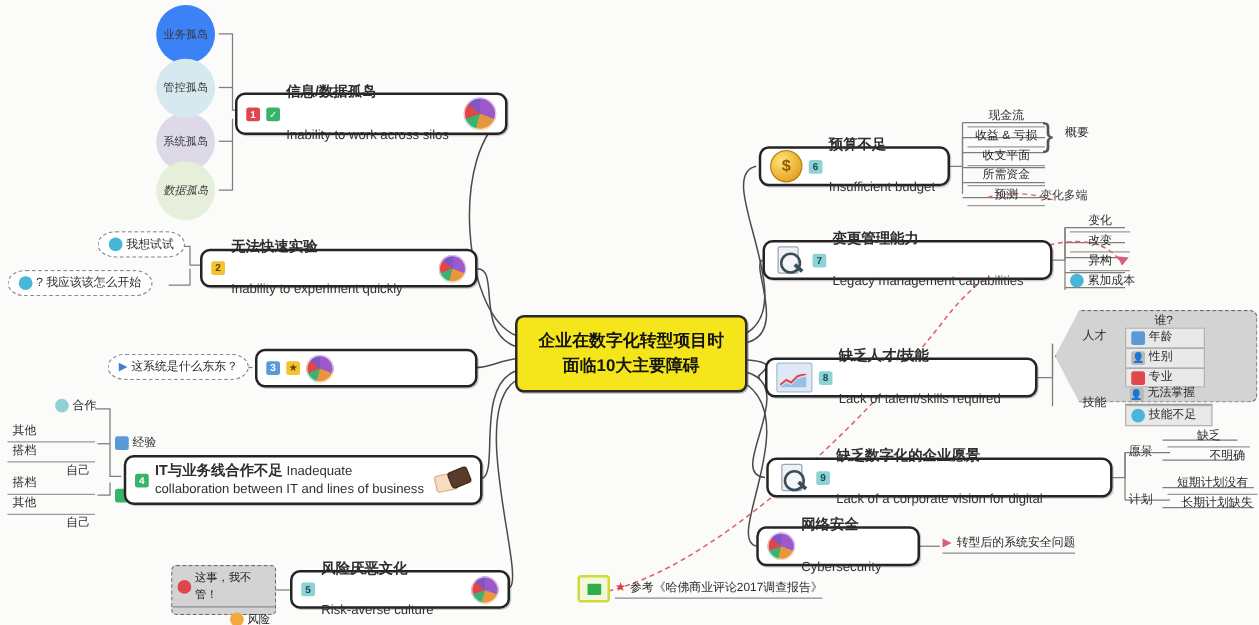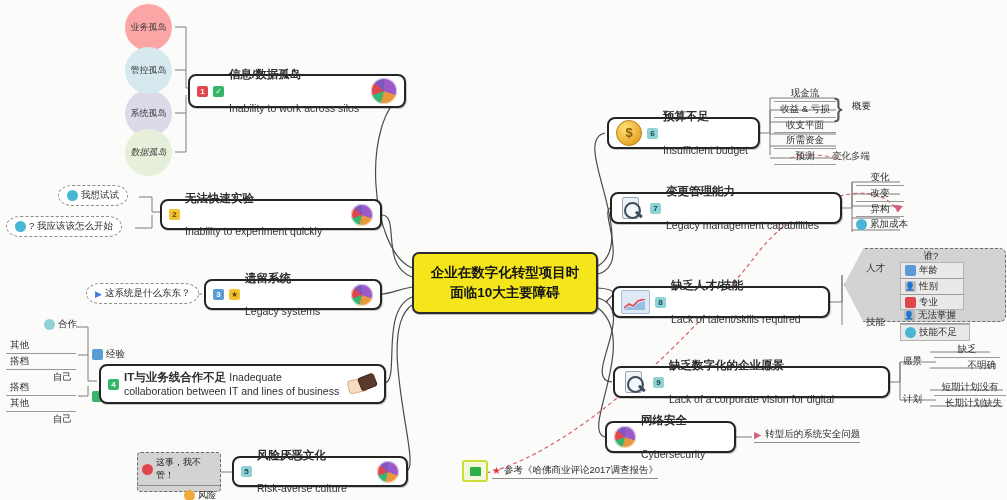--- a/index.html
+++ b/index.html
@@ -69,21 +69,21 @@
   .subrow{border-bottom:1px solid #9a9a9a;padding:1px 4px 1px 4px;white-space:nowrap;line-height:1.35;}
   .subrow.nb{border-bottom:none;text-align:right;}
   .tag{display:flex;align-items:center;gap:3px;}
 
   
   .circle{
     position:absolute;width:47px;height:47px;border-radius:50%;
     display:flex;align-items:center;justify-content:center;
     font-size:9px;color:#3a3a3a;text-align:center;line-height:1.15;
   }
-  .c1{background:#fca5a5;}
+  .c1{background:#3b82f6;}
   .c2{background:#d6e9ef;}
   .c3{background:#ded9e8;}
   .c4{background:#e6efd9;font-style:italic;}
 
   
   .cloud{
     position:absolute;background:#fff;border:1.5px dashed #8d8d8d;
     display:flex;align-items:center;justify-content:center;gap:3px;
     font-size:9.5px;color:#2b2b2b;padding:3px 8px;white-space:nowrap;
   }
@@ -203,21 +203,21 @@
   <div class="node topic" style="left:188px;top:74px;width:218px;height:34px;">
     <span class="badge b-red">1</span>
     <span class="badge b-green">✓</span>
     <span class="txt">
       <span class="cn">信息/数据孤岛</span>
       <span class="en">Inability to work across silos</span>
     </span>
     <span class="pie"></span>
   </div>
 
-  <div class="cloud r" style="left:58px;top:185px;">
+  <div class="cloud r" style="left:78px;top:185px;">
     <span class="badge b-cyan" style="border-radius:50%;"></span>
     <span>我想试试</span>
   </div>
   <div class="cloud r" style="left:6px;top:216px;">
     <span class="badge b-cyan" style="border-radius:50%;"></span>
     <span>? 我应该该怎么开始</span>
   </div>
 
   <div class="node topic" style="left:160px;top:199px;width:222px;height:31px;">
     <span class="badge b-yellow">2</span>
@@ -229,24 +229,20 @@
   </div>
 
   <div class="cloud r" style="left:86px;top:283px;">
     <span class="flagmark">▶</span>
     <span>这系统是什么东东？</span>
   </div>
 
   <div class="node topic" style="left:204px;top:279px;width:178px;height:31px;">
     <span class="badge b-blue">3</span>
     <span class="badge b-yellow">★</span>
-    <span class="txt">
-      <span class="cn">遗留系统</span>
-      <span class="en">Legacy systems</span>
-    </span>
     <span class="pie small"></span>
   </div>
 
   <div class="subcol" style="left:44px;top:318px;">
     <div class="tag">
       <span class="badge b-teal" style="border-radius:50%;"></span>
       <span>合作</span>
     </div>
   </div>
   <div class="subcol" style="left:6px;top:338px;width:70px;">

